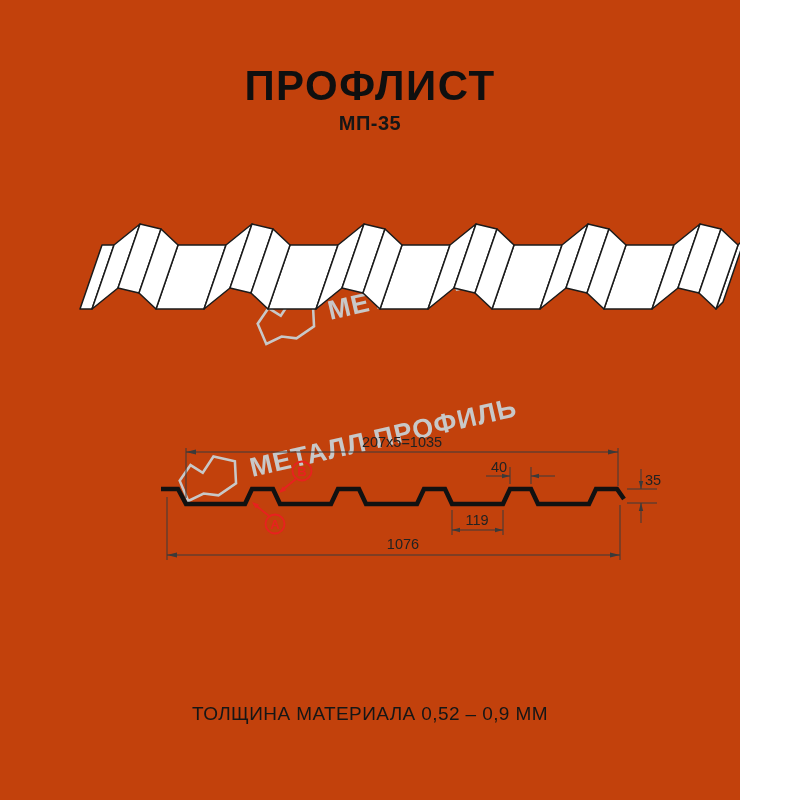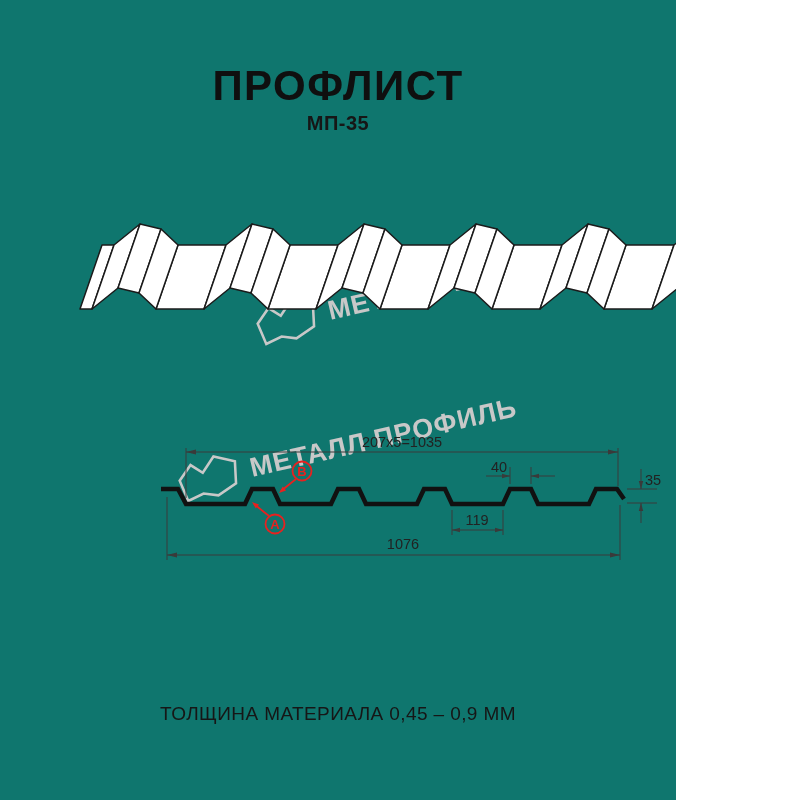--- a/index.html
+++ b/index.html
@@ -1,17 +1,17 @@
 <!DOCTYPE html>
 <html><head>
 <meta charset="utf-8">
 <style>
   html,body{margin:0;padding:0;background:#fff;}
   .stage{
-    position:relative;width:676px;height:800px;background:#0f766e;overflow:hidden;
+    position:relative;width:740px;height:800px;background:#c2410c;overflow:hidden;
     font-family:"Liberation Sans","DejaVu Sans",sans-serif;
   }
   .title{
     position:absolute;top:62px;left:0;width:100%;text-align:center;
     font-size:42px;font-weight:800;letter-spacing:1.5px;color:#0f0f0f;
   }
   .subtitle{
     position:absolute;top:112px;left:0;width:100%;text-align:center;
     font-size:20px;font-weight:600;letter-spacing:0.5px;color:#161616;
   }
@@ -160,15 +160,15 @@
     </g>
 
     <g>
       <path class="red" d="M296,479 L281,491" stroke-width="1.3"></path>
       <polygon class="redf" points="279,493 282.8,486.6 286,490.4"></polygon>
       <circle class="red" cx="302" cy="471" r="9.5"></circle>
       <text class="redt" x="302" y="476" text-anchor="middle">B</text>
     </g>
   </svg>
 
-  <div class="footer">ТОЛЩИНА МАТЕРИАЛА 0,45 – 0,9 ММ</div>
+  <div class="footer">ТОЛЩИНА МАТЕРИАЛА 0,52 – 0,9 ММ</div>
 
 </div>
 
 </body></html>

